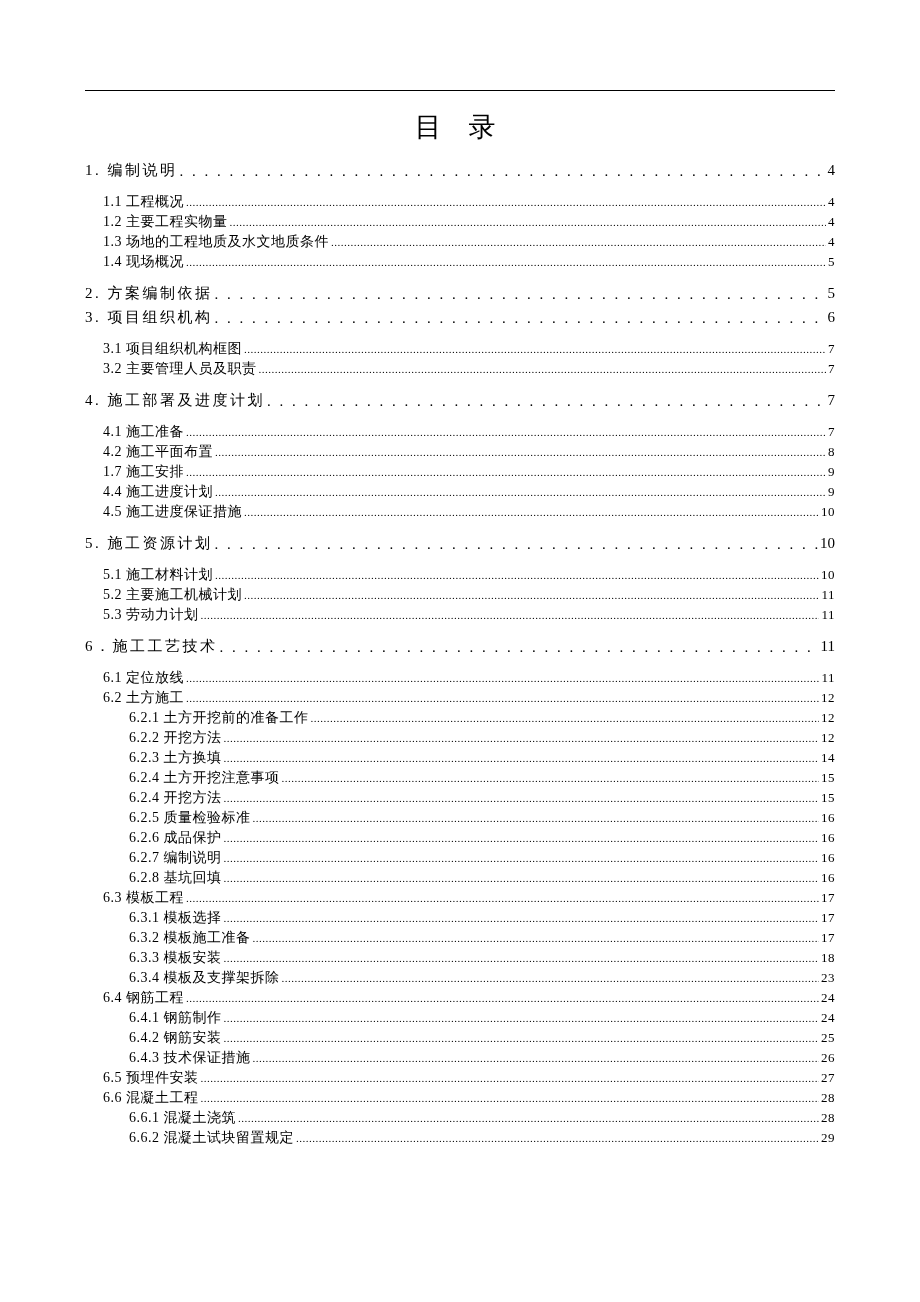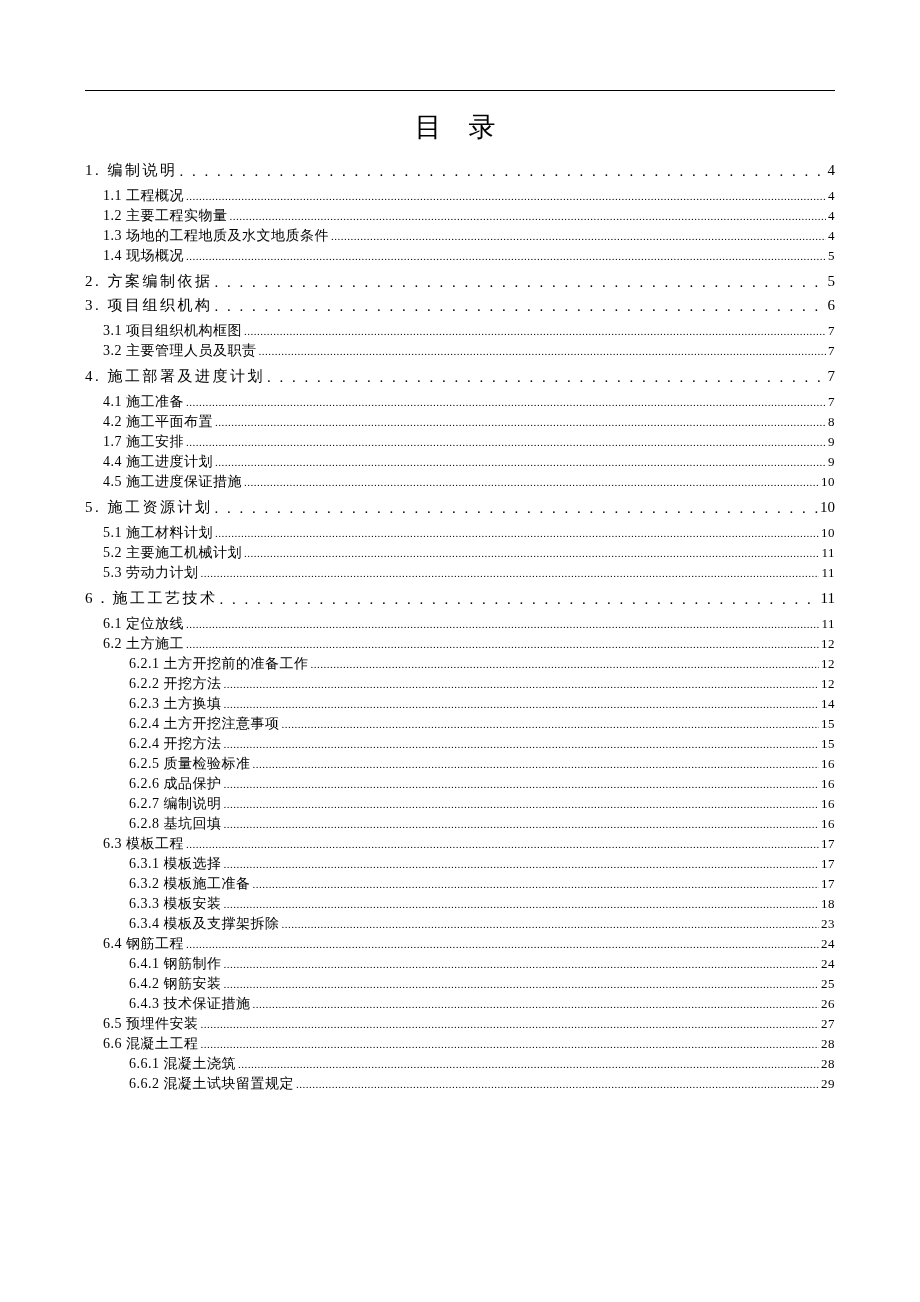--- a/index.html
+++ b/index.html
@@ -38,21 +38,21 @@
     }
     .pg { flex: 0 0 auto; }
     .l1 {
       font-size: 15px;
       margin: 4.5px 0;
       letter-spacing: 2.5px;
       align-items: center;
     }
     .l1 .dots { letter-spacing: 2.5px; margin-top: 2px; }
     .l1 .pg { letter-spacing: 0; }
-    .block { margin: 7px 0; }
+    .block { margin: 13px 0; }
     .l2 {
       font-size: 14px;
       margin: 2px 0 2px 18px;
       letter-spacing: 0.5px;
     }
     .l2 .dots { font-size: 11px; letter-spacing: 0.5px; }
     .l2 .pg { font-size: 13px; }
     .l3 {
       font-size: 14px;
       margin: 2px 0 2px 44px;

